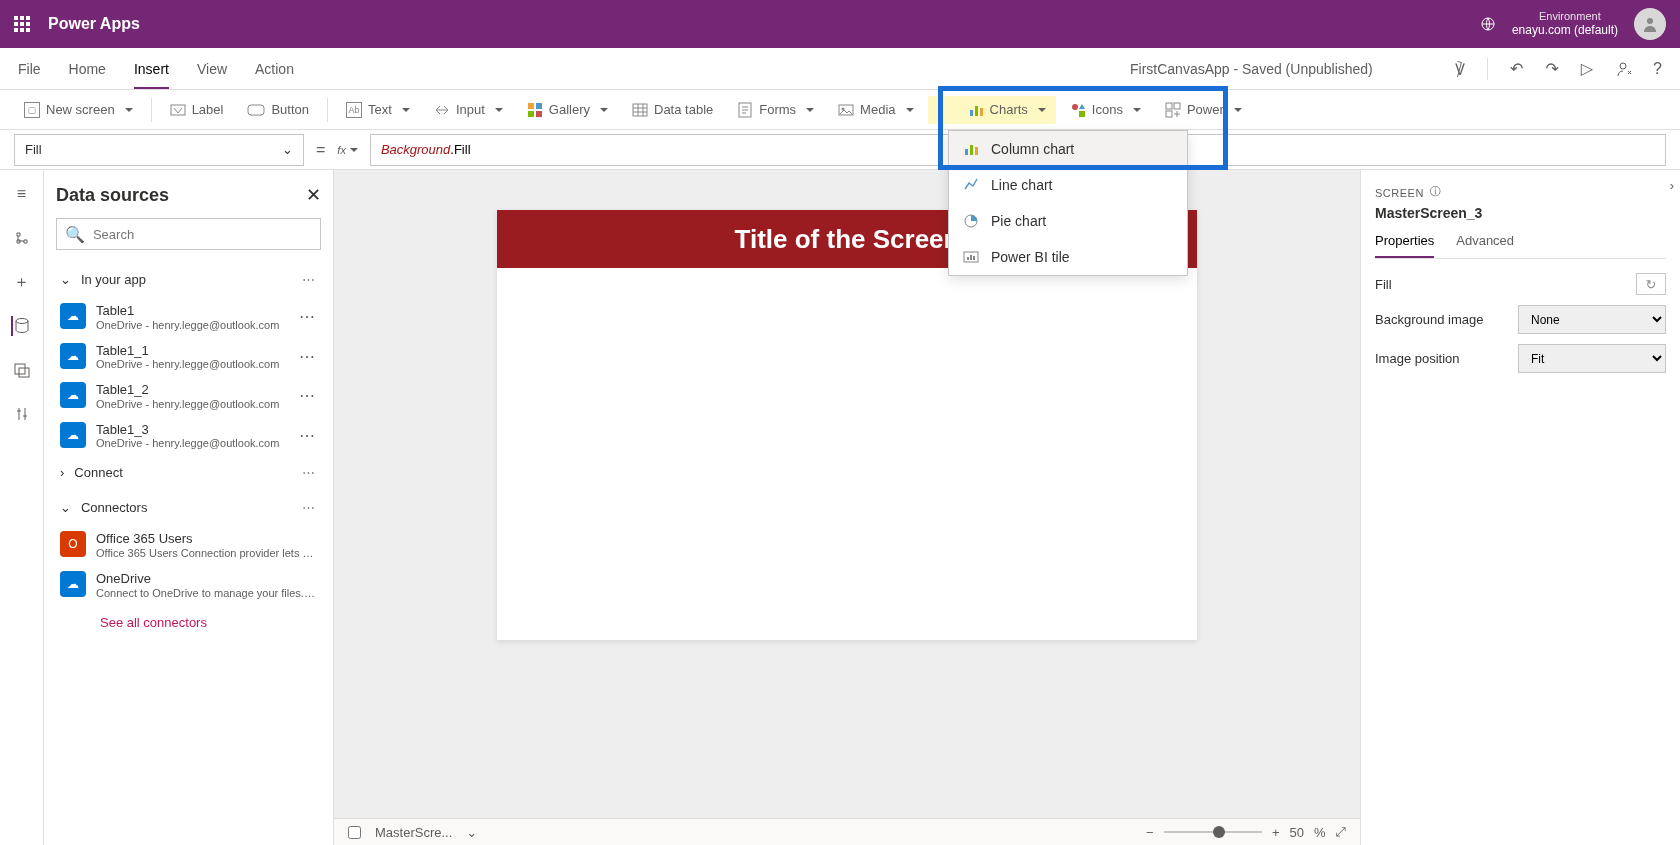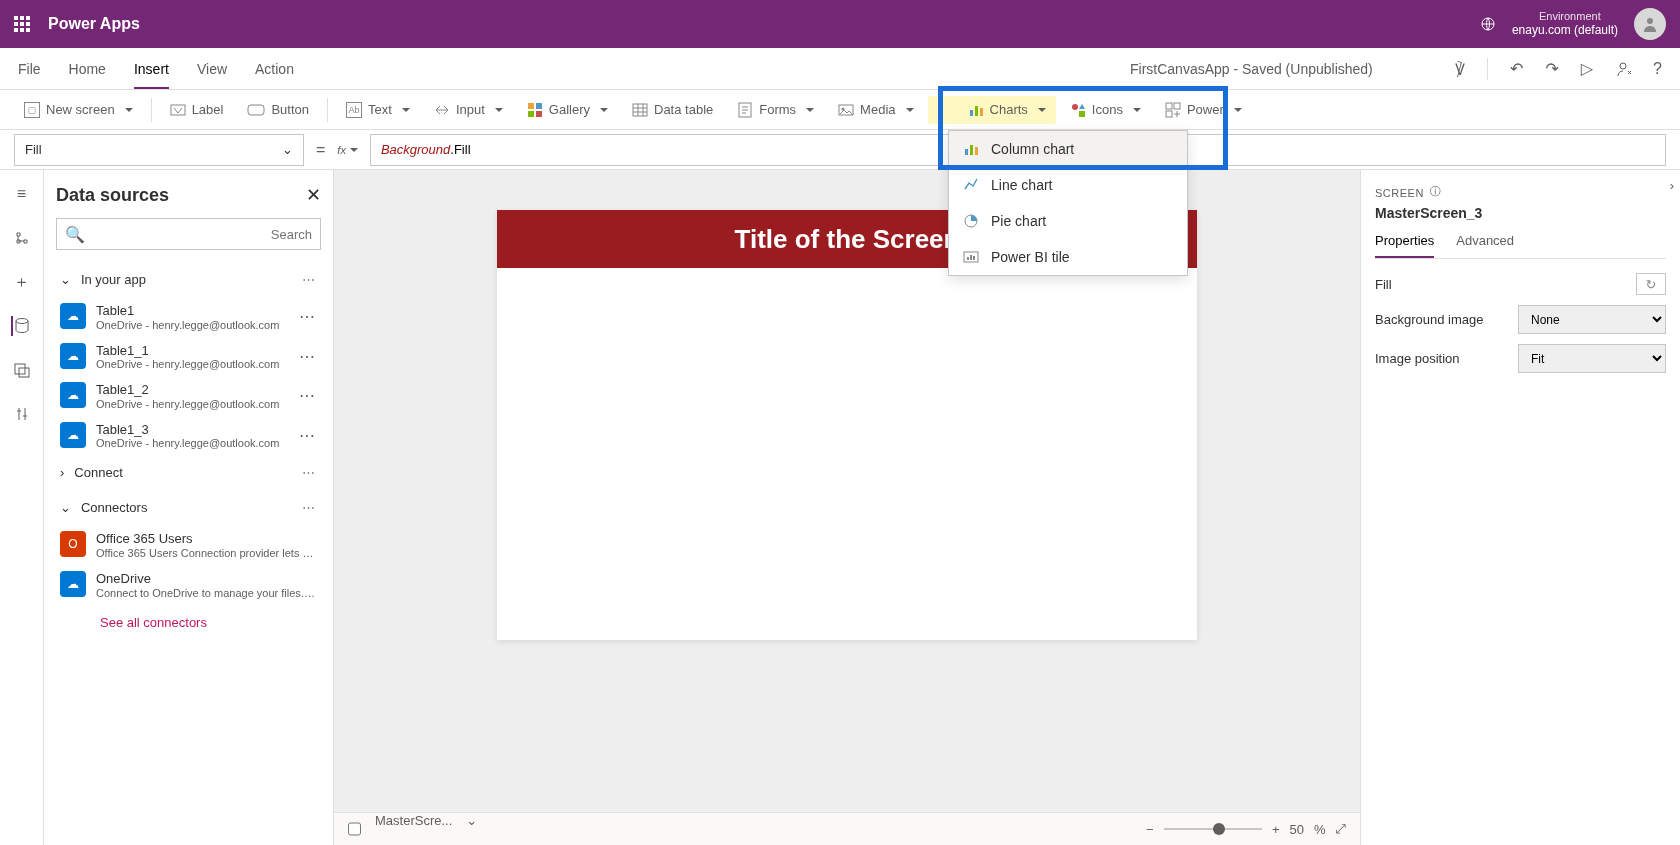--- a/index.html
+++ b/index.html
@@ -55,38 +55,38 @@
 
 
 .rail{width:44px;border-right:1px solid #e1dfdd;display:flex;flex-direction:column;align-items:center;gap:24px;padding-top:14px;color:#605e5c;}
 .rail .ico{width:20px;height:20px;display:flex;align-items:center;justify-content:center;cursor:pointer;}
 .rail .ico.active{border-left:2px solid #742774;padding-left:0;margin-left:-2px;}
 
 
 .ds-panel{width:290px;border-right:1px solid #e1dfdd;padding:14px 12px;overflow:auto;}
 .ds-panel h2{font-size:18px;font-weight:600;display:flex;justify-content:space-between;align-items:center;}
 .search-box{margin:12px 0;border:1px solid #c8c6c4;height:32px;display:flex;align-items:center;padding:0 8px;gap:8px;color:#605e5c;}
-.search-box input{border:none;outline:none;flex:1;font-size:13px;text-align:right;}
+.search-box input{border:none;outline:none;flex:1;font-size:13px;}
 .section-hdr{display:flex;align-items:center;gap:10px;padding:10px 4px;font-size:13px;color:#323130;cursor:pointer;}
 .section-hdr .more{margin-left:auto;color:#605e5c;letter-spacing:2px;}
 .ds-item{display:flex;gap:10px;padding:6px 4px 6px 0;align-items:flex-start;}
 .ds-icon{width:26px;height:26px;border-radius:4px;display:flex;align-items:center;justify-content:center;color:#fff;font-size:12px;flex-shrink:0;margin-left:4px;}
 .ds-icon.blue{background:#0078D4;}
 .ds-icon.orange{background:#D83B01;}
 .ds-info{flex:1;min-width:0;}
 .ds-name{font-size:13px;color:#323130;line-height:1.2;}
 .ds-sub{font-size:11px;color:#605e5c;white-space:nowrap;overflow:hidden;text-overflow:ellipsis;}
 .ds-item .more{color:#605e5c;letter-spacing:2px;align-self:center;}
 .see-all{color:#be185d;font-size:13px;padding:10px 4px;cursor:pointer;margin-left:40px;}
 
 
 .canvas-wrap{flex:1;background:#eeeeee;position:relative;display:flex;flex-direction:column;}
 .canvas{margin:40px auto 0;width:700px;height:430px;background:#fff;box-shadow:0 2px 6px rgba(0,0,0,.1);}
 .canvas .titlebar{height:58px;background:#9a1c20;color:#fff;display:flex;align-items:center;justify-content:center;font-size:26px;font-weight:700;}
-.canvas-footer{margin-top:auto;height:33px;border-top:1px solid #e1dfdd;background:#faf9f8;display:flex;padding:0 14px;gap:14px;font-size:13px;color:#605e5c;}
+.canvas-footer{margin-top:auto;height:27px;border-top:1px solid #e1dfdd;background:#faf9f8;display:flex;align-items:center;padding:0 14px;gap:14px;font-size:13px;color:#605e5c;}
 .canvas-footer .slider{flex:1;max-width:200px;margin-left:auto;display:flex;align-items:center;gap:10px;}
 .slider-track{flex:1;height:2px;background:#c8c6c4;position:relative;}
 .slider-thumb{position:absolute;left:50%;top:-5px;width:12px;height:12px;border-radius:50%;background:#605e5c;}
 
 
 .props{width:320px;border-left:1px solid #e1dfdd;padding:14px;font-size:13px;}
 .props-header{color:#605e5c;font-size:11px;letter-spacing:.5px;display:flex;align-items:flex-end;gap:6px;}
 .props-title{font-size:14px;margin:6px 0 12px;font-weight:bold;}
 .tabs{display:flex;gap:22px;border-bottom:1px solid #e1dfdd;margin-bottom:14px;font-size:13px;}
 .tabs .ptab{padding-bottom:8px;color:#605e5c;cursor:pointer;}

